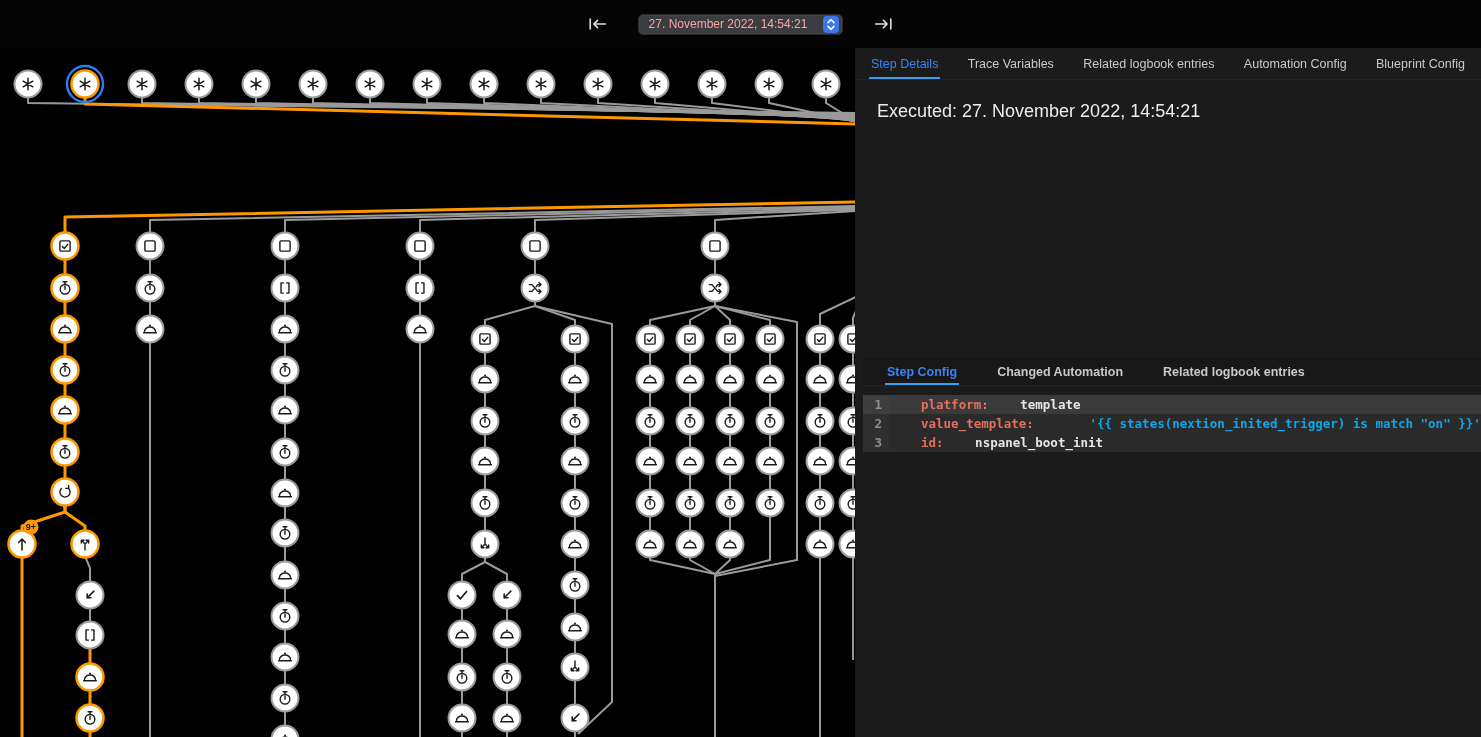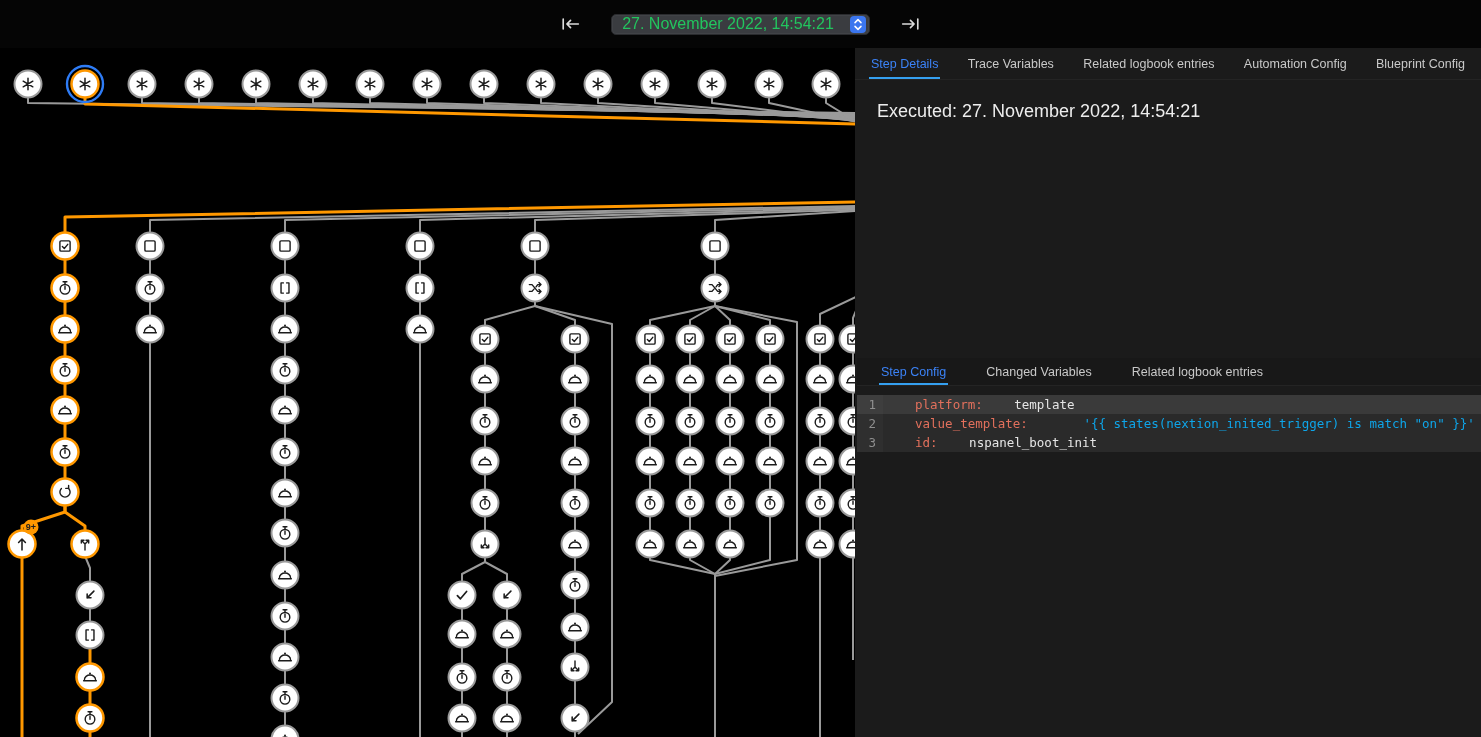--- a/index.html
+++ b/index.html
@@ -8,21 +8,21 @@
           font-family:"Liberation Sans", sans-serif; }
 
   
   .topbar { position:absolute; top:0; left:0; right:0; height:48px; background:#050505;
             display:flex; align-items:center; justify-content:center; gap:26px; z-index:5; }
   .nav-btn { background:transparent; border:none; width:28px; height:28px; display:flex;
              align-items:center; justify-content:center; cursor:pointer; }
   .run-select { display:flex; align-items:center; height:21px; background:#3a3c40;
                 border:1px solid #2a2b2e; border-radius:5px; padding:0 3px 0 10px; cursor:pointer;
                 box-shadow:0 0 0 1px rgba(255,255,255,0.04) inset; }
-  .run-select-label { color:#22c55e; font-size:16px; white-space:nowrap; margin-right:16px; }
+  .run-select-label { color:#fca5a5; font-size:12px; white-space:nowrap; margin-right:16px; }
   .stepper { width:16px; height:17px; background:#3b76ef; border-radius:4px; display:flex;
              align-items:center; justify-content:center; }
 
   
   .graph { position:absolute; top:48px; left:0; width:855px; height:689px; background:#000; }
   .graph svg { display:block; }
   .graph circle[data-interactable="true"] { cursor:pointer; }
 
   
   .panel { position:absolute; top:48px; left:855px; right:0; bottom:0; background:#1b1b1b;
@@ -31,21 +31,21 @@
               padding:0 14px; border-bottom:1px solid #242424; }
   .tabs-bottom { display:flex; gap:36px; align-items:stretch; height:28px; padding:0 22px;
                  background:#181818; border-bottom:1px solid #242424; }
   .tab { position:relative; display:flex; align-items:center; padding:0 2px; font-size:12.5px;
          color:#c9c9c9; cursor:pointer; white-space:nowrap; }
   .tab.active { color:#3b82f6; }
   .tab.active::after { content:""; position:absolute; left:0; right:0; bottom:0; height:2px;
                        background:#35a0f0; }
   .executed { margin:21px 0 0 22px; font-size:18px; color:#ededed; }
 
-  .lower { position:absolute; top:310px; left:2px; right:0; }
+  .lower { position:absolute; top:310px; left:8px; right:0;font-weight:bold; }
   .code { margin-top:9px; font-family:"DejaVu Sans Mono", monospace; font-size:12.5px; }
   .code-line { display:flex; align-items:stretch; background:#2a2a2a; line-height:19px; }
   .code-line.hl { background:#3a3a3a; }
   .ln { width:26px; text-align:right; padding-right:7px; color:#8f8f8f; background:rgba(255,255,255,0.025); }
   .code-text { padding-left:8px; white-space:pre; }
   .tok { white-space:pre;margin-left:24px; }
   .tok.key { color:#e2705c; }
   .tok.plain { color:#e5e5e5; }
   .tok.str { color:#0ea5e9; }
 </style>
@@ -430,21 +430,21 @@
     </nav>
 
     <div class="executed" data-interactable="false">Executed: 27. November 2022, 14:54:21</div>
 
     <div class="lower" data-interactable="false">
       <nav class="tabs-bottom" data-interactable="false">
         <div class="tab active" data-interactable="true">
             <span data-interactable="false">Step Config</span>
           </div>
         <div class="tab" data-interactable="true">
-            <span data-interactable="false">Changed Variables</span>
+            <span data-interactable="false">Changed Automation</span>
           </div>
         <div class="tab" data-interactable="true">
             <span data-interactable="false">Related logbook entries</span>
           </div>
       </nav>
 
       <div class="code" data-interactable="false">
         <div class="code-line hl" data-interactable="false">
           <span class="ln" data-interactable="false">1</span>
           <span class="code-text" data-interactable="false"><span class="tok key" data-interactable="false">platform:</span><span class="tok plain" data-interactable="false"> template</span><span class="tok str" data-interactable="false"></span></span>

